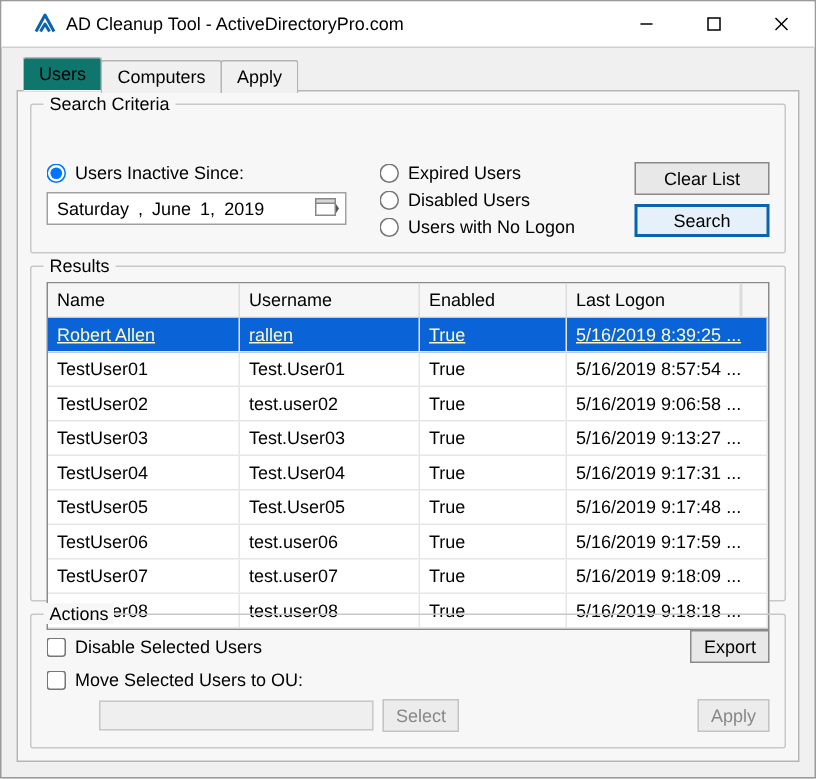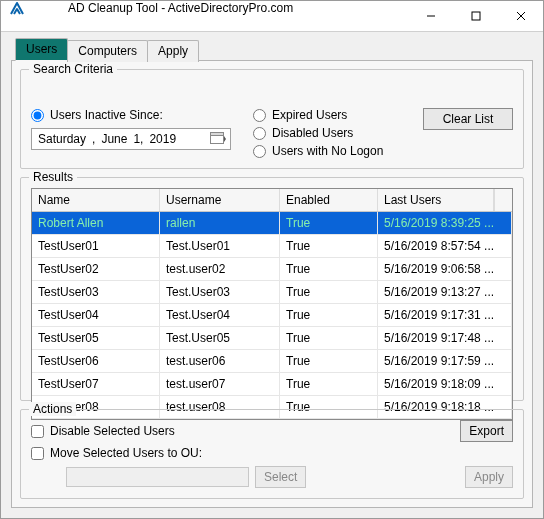--- a/index.html
+++ b/index.html
@@ -19,23 +19,22 @@
     flex-direction: column;
     box-shadow: 2px 2px 6px rgba(0,0,0,0.25);
     margin: 0;
   }
   
   .titlebar {
     height: 30px;
     background: #ffffff;
     border-bottom: 1px solid #d0d0d0;
     display: flex;
-    align-items: flex-start;
-    padding: 0 0 0 8px;
-    gap: 37px;
+    align-items: center;
+    padding: 0 0 0 21px;
   }
   .app-icon {
     width: 16px; height: 16px;
     margin-right: 6px;
   }
   .title-text {
     flex: 1;
     font-size: 12px;
     color: #000;
   }
@@ -231,21 +230,22 @@
     padding: 4px 6px;
     font-size: 12px;
     border-right: 1px solid #e6e6e6;
     box-sizing: border-box;
     white-space: nowrap;
     overflow: hidden;
     text-overflow: ellipsis;
   }
   .grid-row.selected {
     background: #0a64d8;
-    color: #86efac;
+    color: #fef9c3;
+    text-decoration: underline;
   }
   .col-name   { width: 128px; }
   .col-user   { width: 120px; }
   .col-enabled{ width: 98px; }
   .col-logon  { flex: 1; }
 
   
   .actions-row1 {
     display: flex;
     align-items: center;
@@ -363,32 +363,33 @@
               <input type="radio" name="crit" style="">
               <span>Disabled Users</span>
             </label>
             <label class="radio-row">
               <input type="radio" name="crit" style="">
               <span>Users with No Logon</span>
             </label>
           </div>
           <div class="criteria-right">
             <button class="btn">Clear List</button>
+            <button class="btn primary">Search</button>
           </div>
         </div>
       </div>
 
       <div class="groupbox results-box">
         <span class="legend">Results</span>
         <div class="grid-wrap">
           <div class="grid-header">
             <div class="col col-name">Name</div>
             <div class="col col-user">Username</div>
             <div class="col col-enabled">Enabled</div>
-            <div class="col col-logon">Last Users</div>
+            <div class="col col-logon">Last Logon</div>
           </div>
           <div class="grid-body" id="grid-body">
               <div class="grid-row selected">
                 <div class="cell col-name">Robert Allen</div>
                 <div class="cell col-user">rallen</div>
                 <div class="cell col-enabled">True</div>
                 <div class="cell col-logon">5/16/2019 8:39:25 ...</div>
               </div>
               <div class="grid-row">
                 <div class="cell col-name">TestUser01</div>

